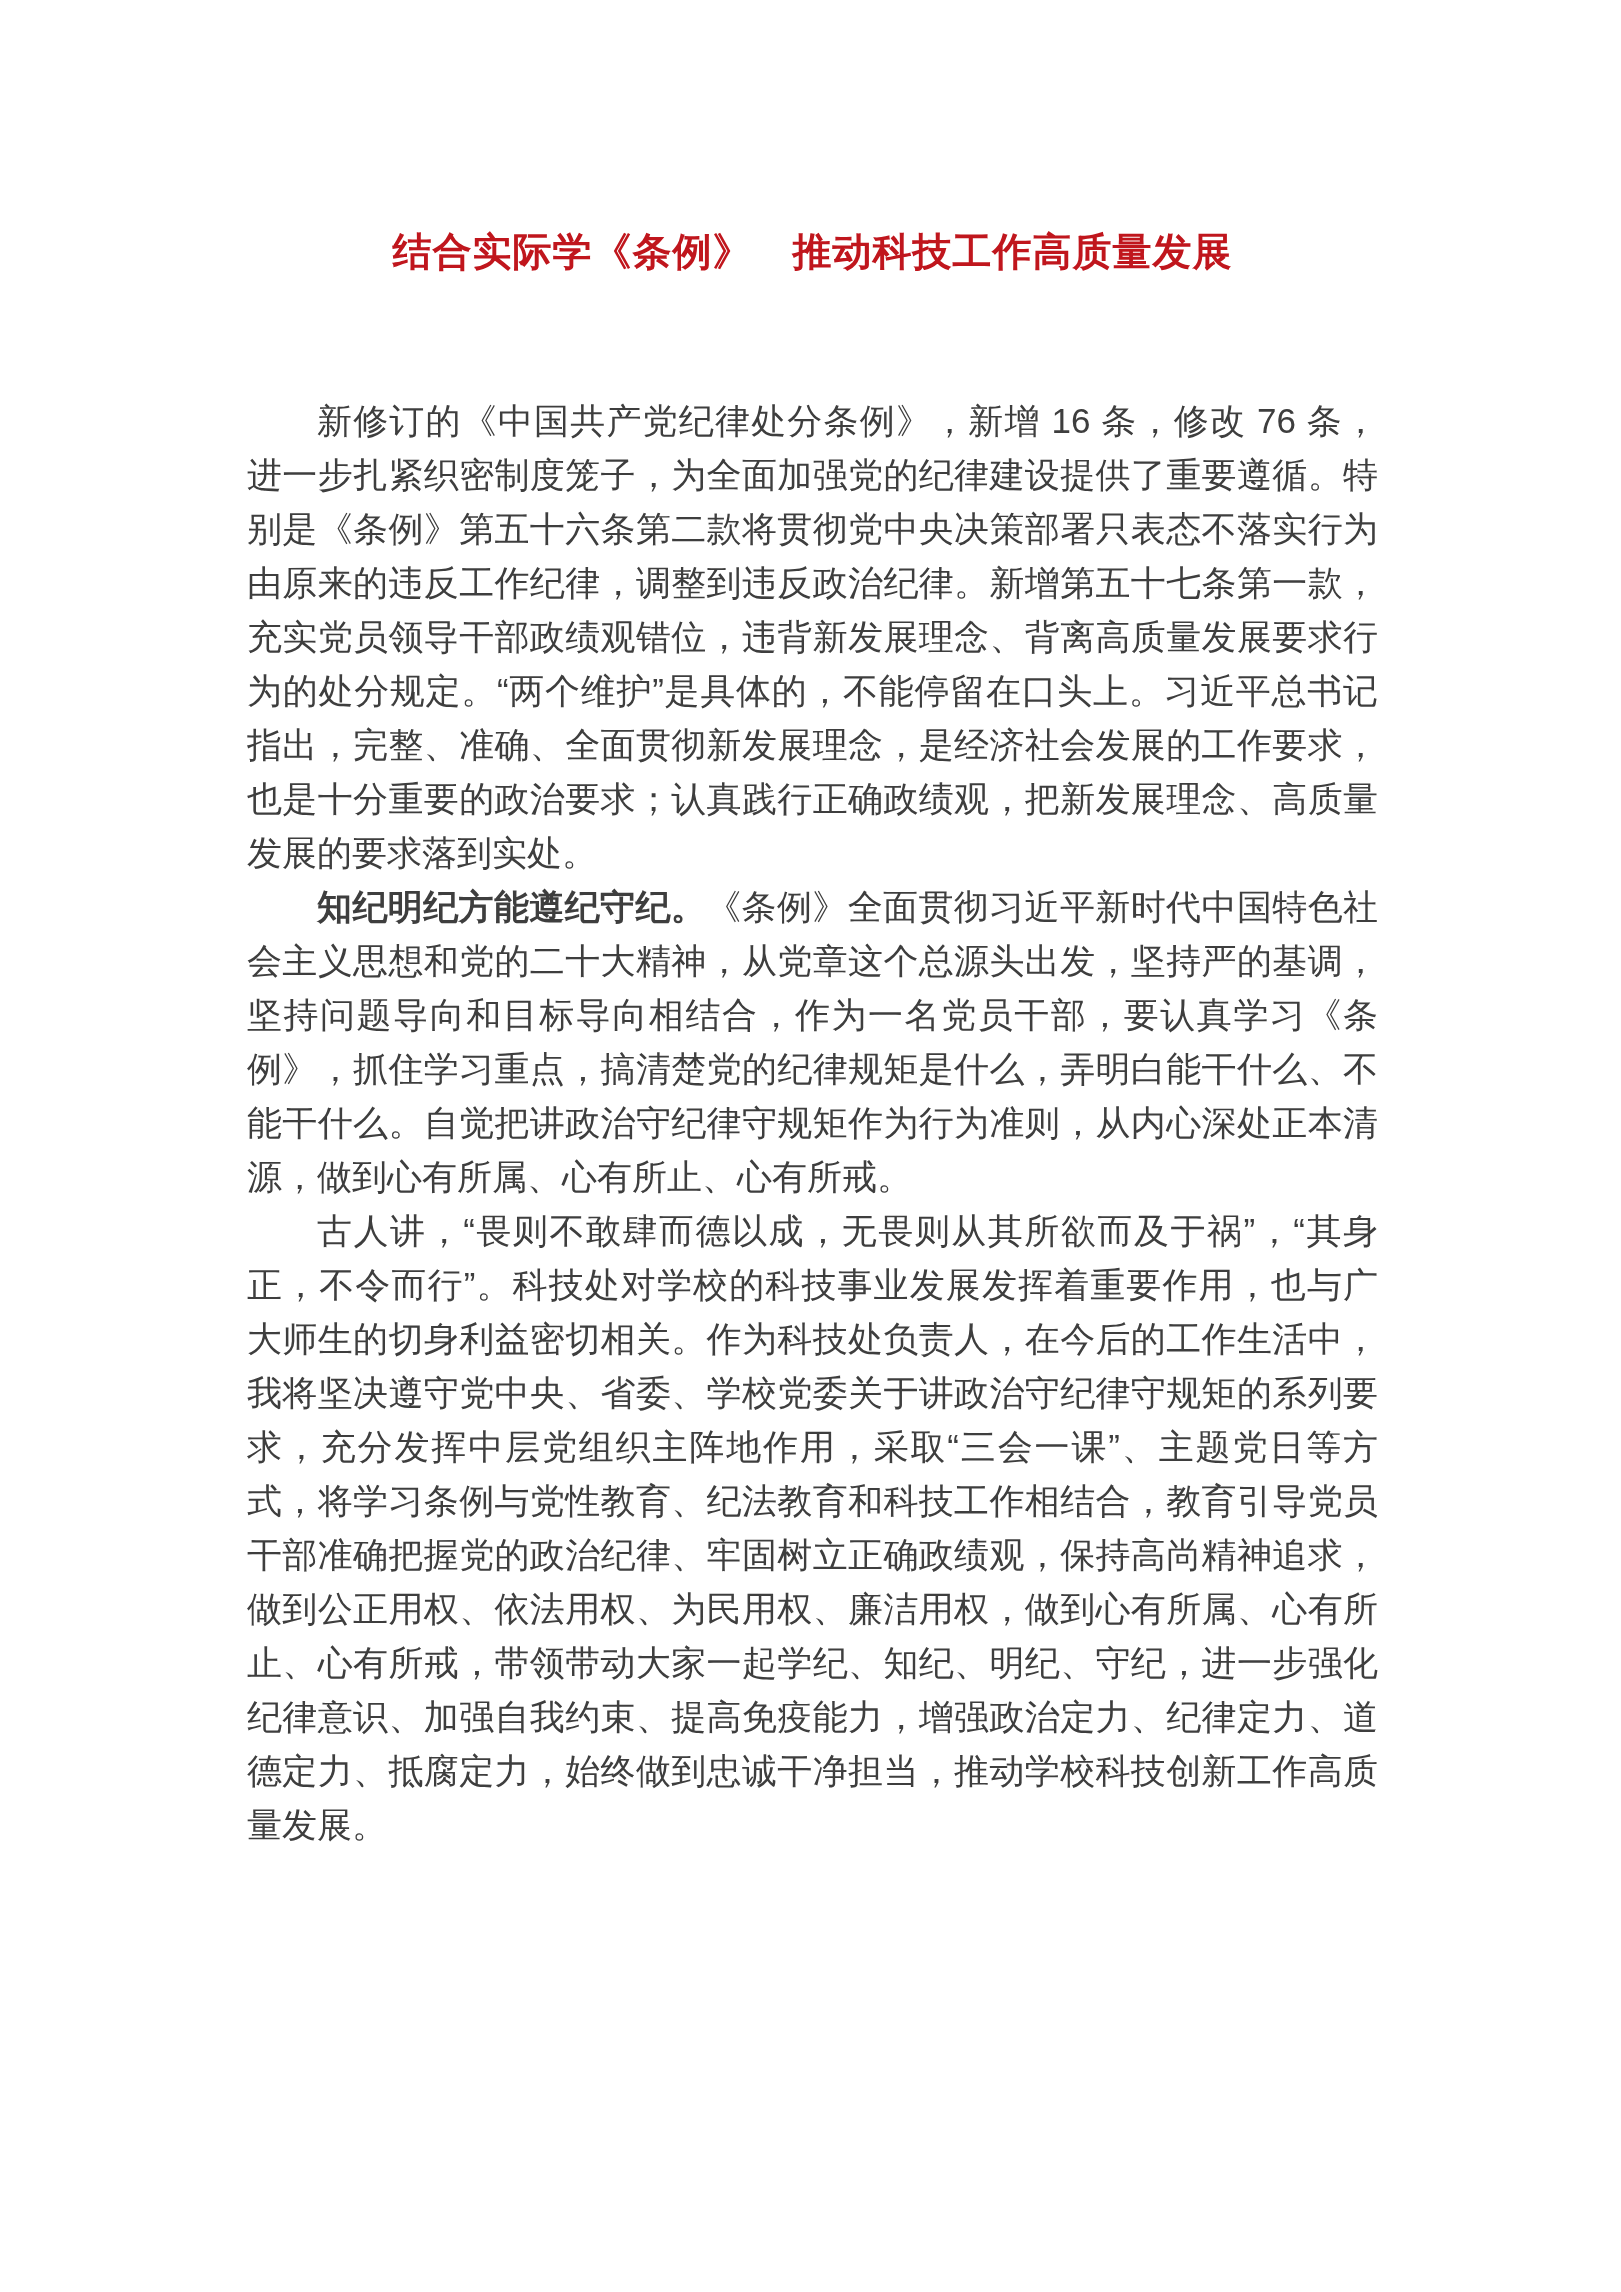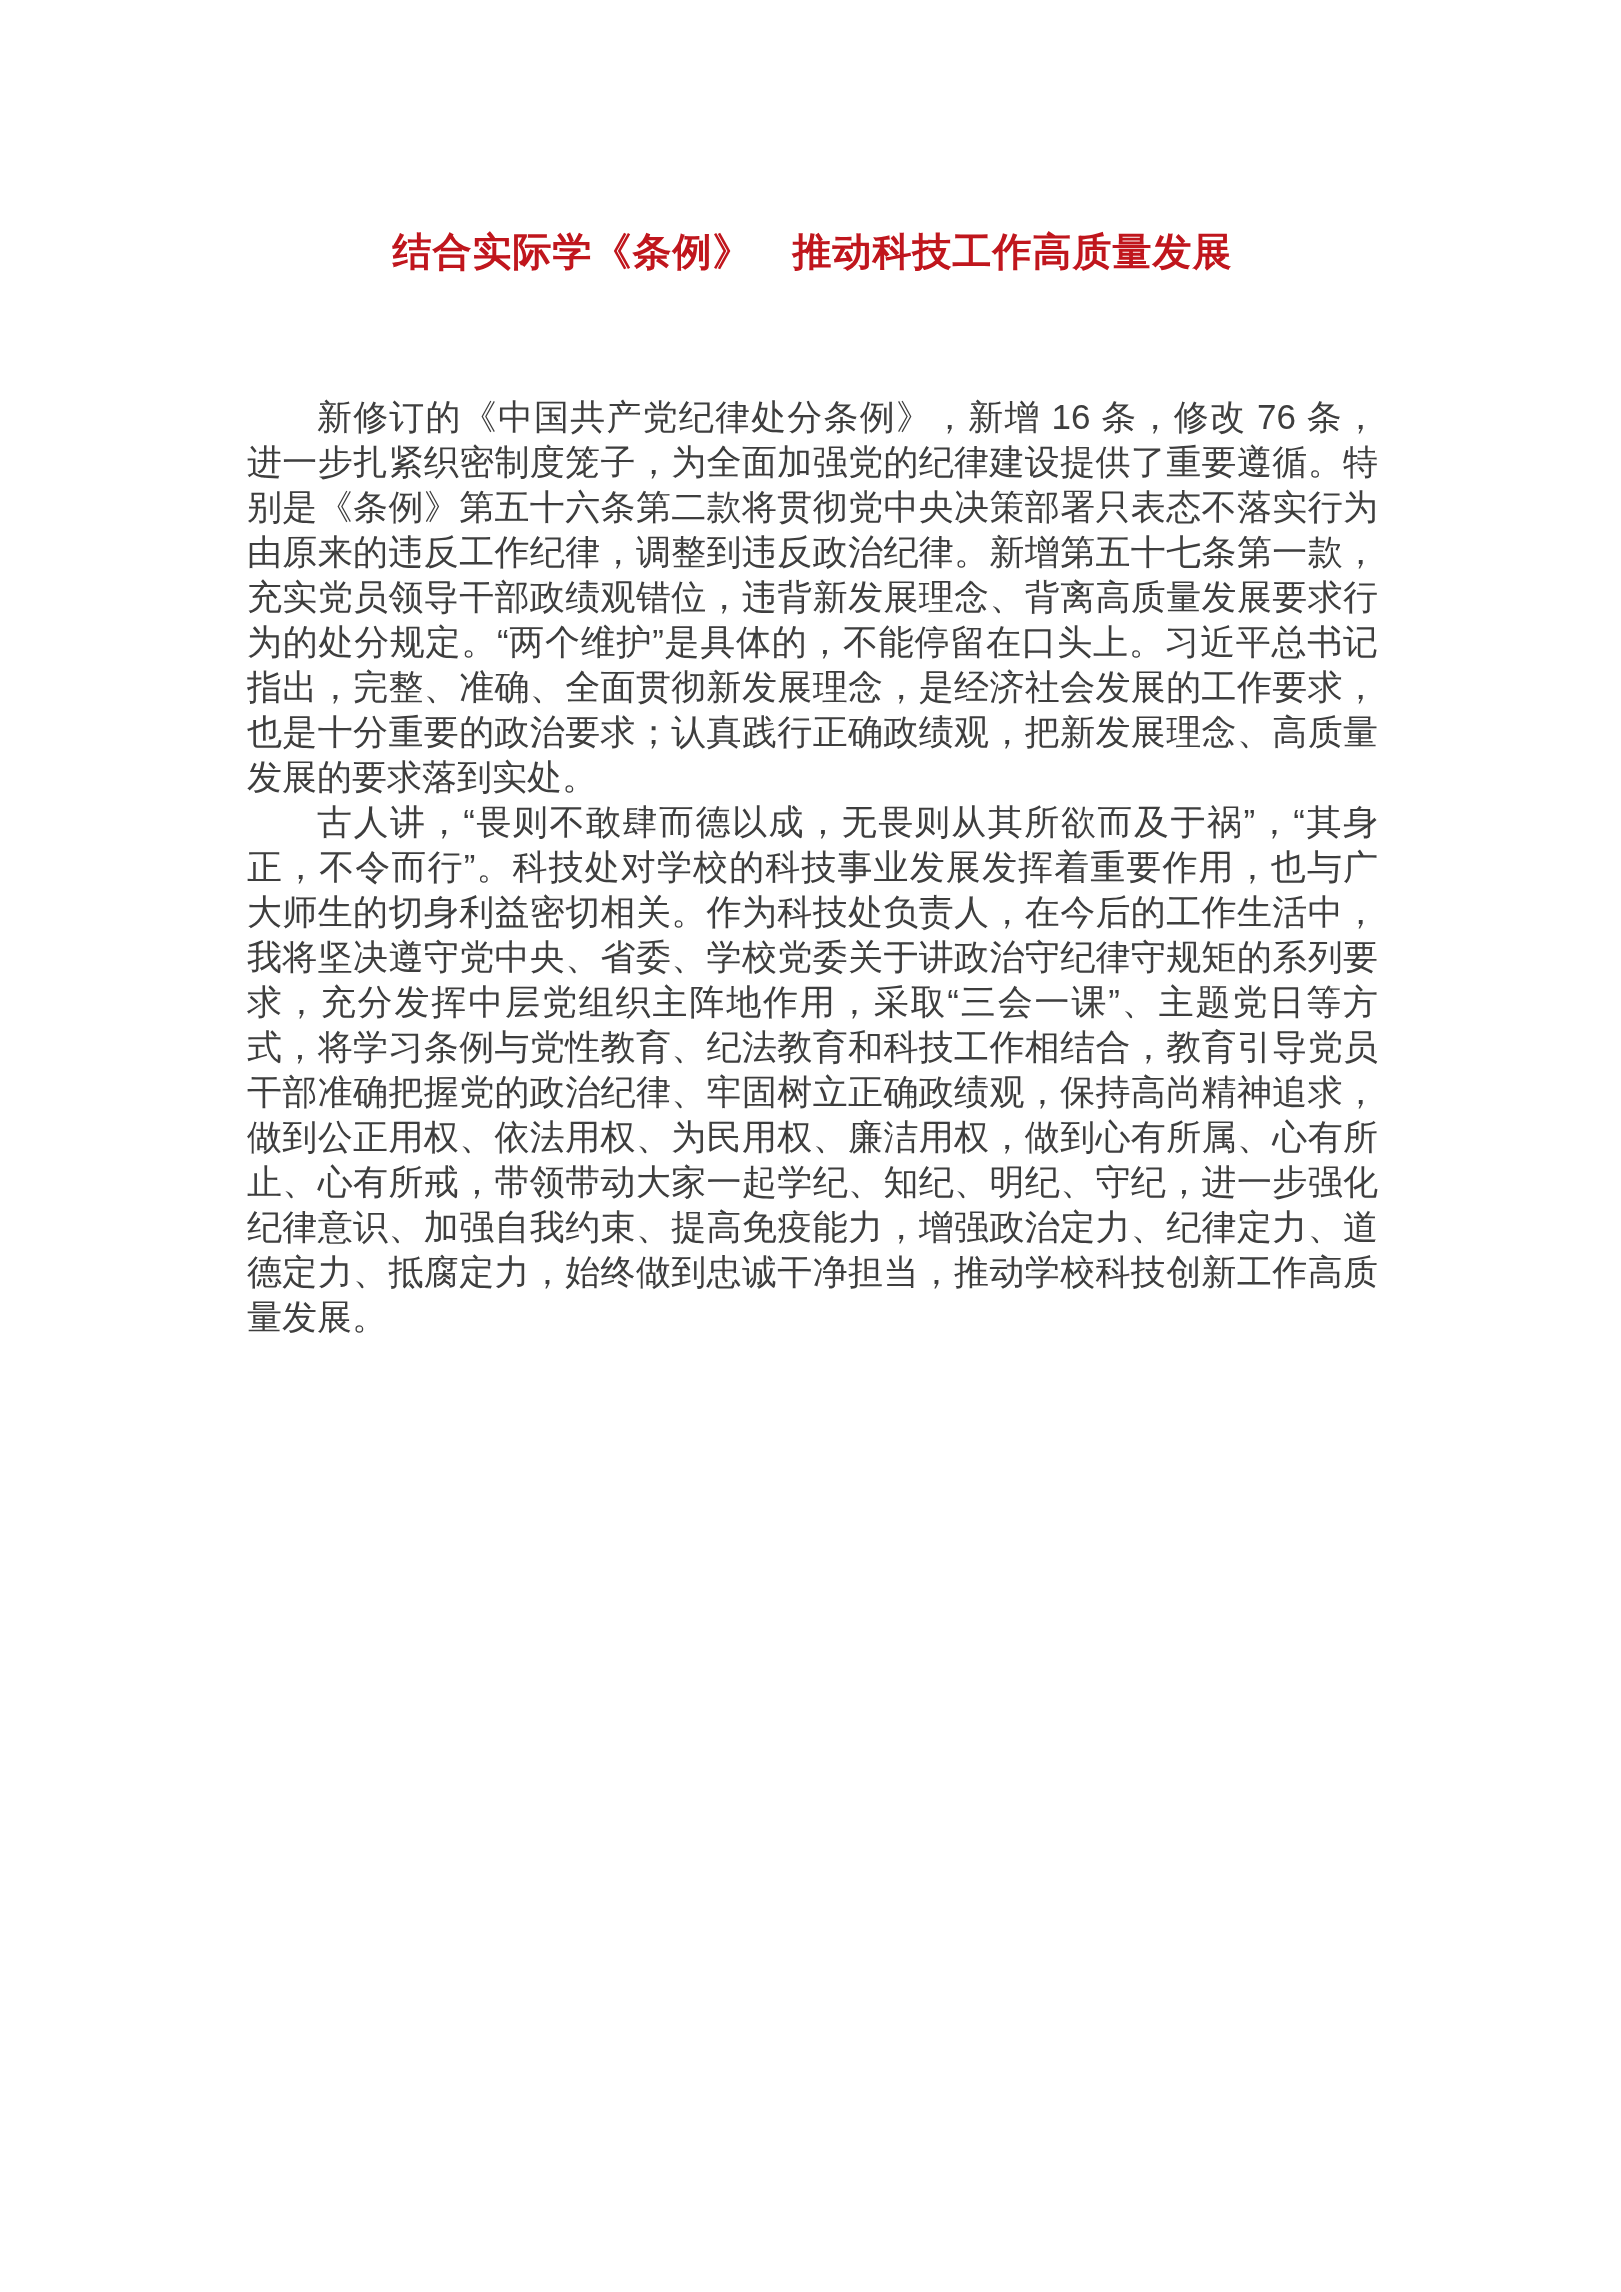--- a/index.html
+++ b/index.html
@@ -22,21 +22,21 @@
     margin: 0 0 116px 0;
     font-size: 39px;
     line-height: 1.3;
     font-weight: bold;
     text-align: center;
     color: #c0161d;
     letter-spacing: 1px;
   }
   .doc-body {
     font-size: 35px;
-    line-height: 45px;
+    line-height: 54px;
     color: #3e3e3e;
     text-align: justify;
     word-break: break-all;
   }
   .para {
     margin: 0;
     text-indent: 2em;
   }
   .para .lead {
     font-weight: bold;
@@ -46,20 +46,21 @@
 <body>
 
 <div class="page">
 
   <h1 class="doc-title" style="color: rgb(192, 22, 29);">结合实际学《条例》　推动科技工作高质量发展</h1>
 
   <div class="doc-body" style="color: rgb(62, 62, 62);">
 
     <p class="para"><span class="lead"></span><span>新修订的《中国共产党纪律处分条例》，新增 16 条，修改 76 条，进一步扎紧织密制度笼子，为全面加强党的纪律建设提供了重要遵循。特别是《条例》第五十六条第二款将贯彻党中央决策部署只表态不落实行为由原来的违反工作纪律，调整到违反政治纪律。新增第五十七条第一款，充实党员领导干部政绩观错位，违背新发展理念、背离高质量发展要求行为的处分规定。“两个维护”是具体的，不能停留在口头上。习近平总书记指出，完整、准确、全面贯彻新发展理念，是经济社会发展的工作要求，也是十分重要的政治要求；认真践行正确政绩观，把新发展理念、高质量发展的要求落到实处。</span></p>
 
+    <p class="para"><span class="lead">知纪明纪方能遵纪守纪。</span><span>《条例》全面贯彻习近平新时代中国特色社会主义思想和党的二十大精神，从党章这个总源头出发，坚持严的基调，坚持问题导向和目标导向相结合，作为一名党员干部，要认真学习《条例》，抓住学习重点，搞清楚党的纪律规矩是什么，弄明白能干什么、不能干什么。自觉把讲政治守纪律守规矩作为行为准则，从内心深处正本清源，做到心有所属、心有所止、心有所戒。</span></p>
 
 
 
 
     <p class="para"><span class="lead"></span><span>古人讲，“畏则不敢肆而德以成，无畏则从其所欲而及于祸”，“其身正，不令而行”。科技处对学校的科技事业发展发挥着重要作用，也与广大师生的切身利益密切相关。作为科技处负责人，在今后的工作生活中，我将坚决遵守党中央、省委、学校党委关于讲政治守纪律守规矩的系列要求，充分发挥中层党组织主阵地作用，采取“三会一课”、主题党日等方式，将学习条例与党性教育、纪法教育和科技工作相结合，教育引导党员干部准确把握党的政治纪律、牢固树立正确政绩观，保持高尚精神追求，做到公正用权、依法用权、为民用权、廉洁用权，做到心有所属、心有所止、心有所戒，带领带动大家一起学纪、知纪、明纪、守纪，进一步强化纪律意识、加强自我约束、提高免疫能力，增强政治定力、纪律定力、道德定力、抵腐定力，始终做到忠诚干净担当，推动学校科技创新工作高质量发展。</span></p>
 
   </div>
 </div>
 
 

